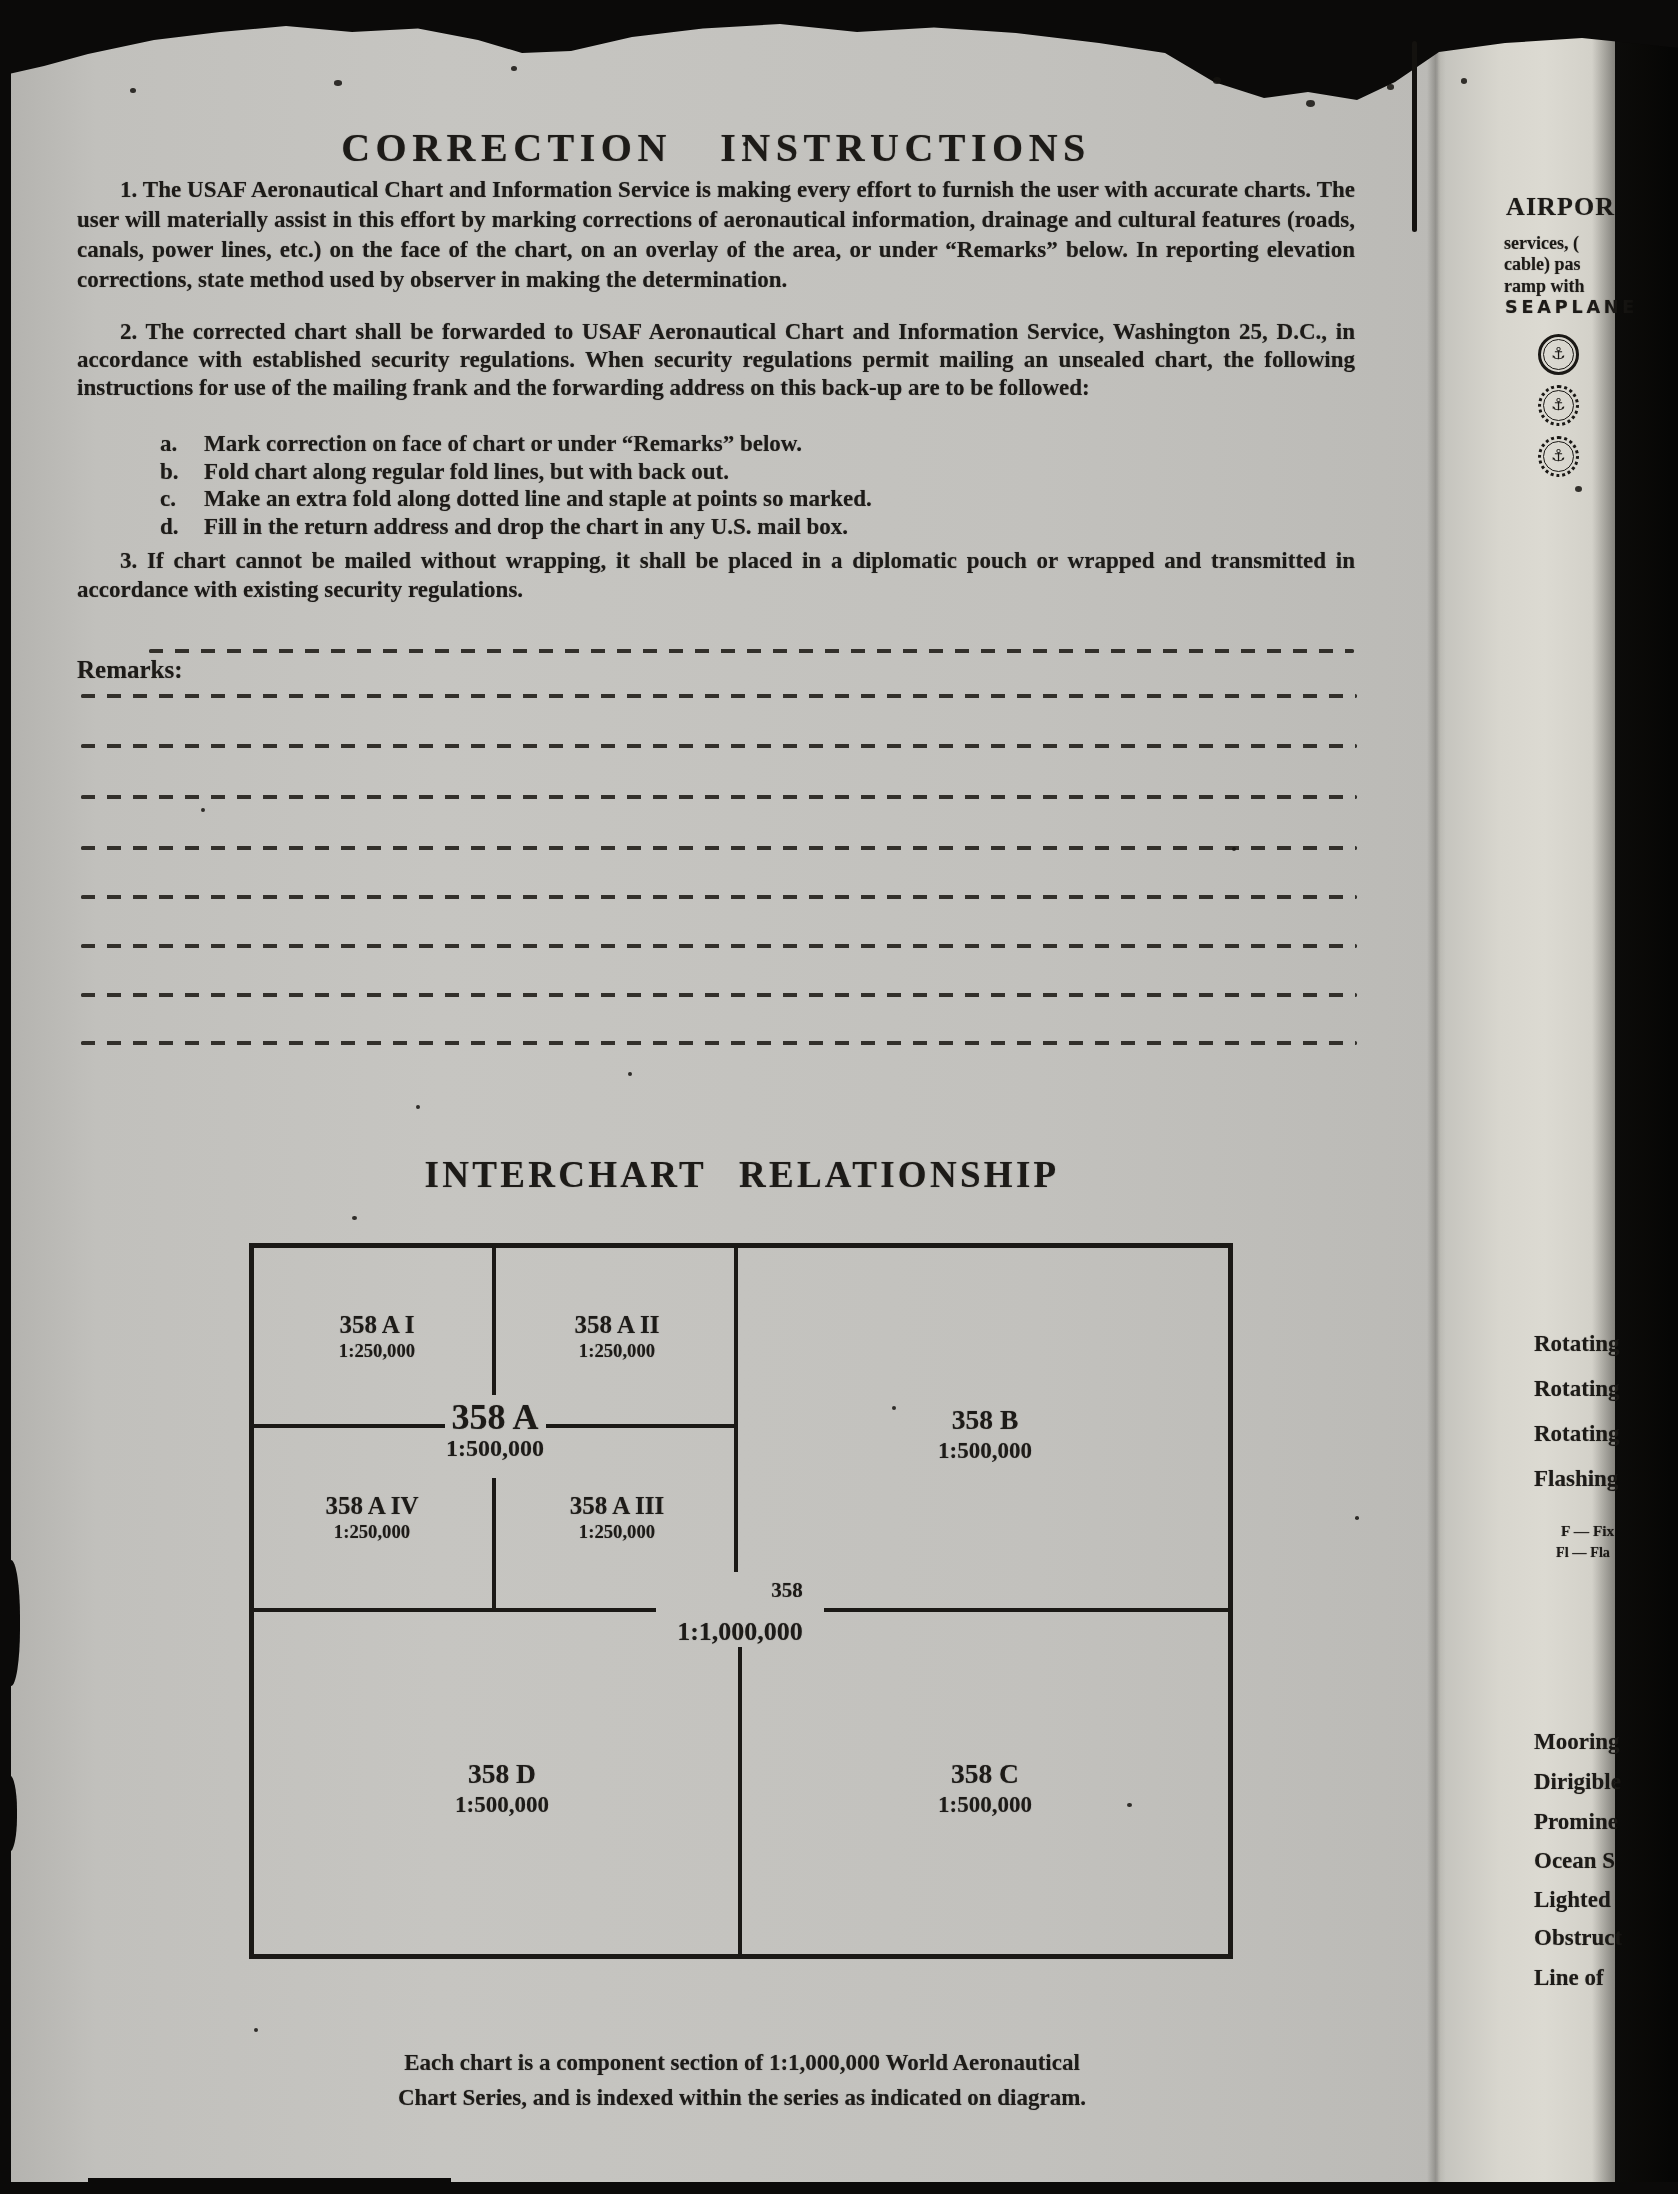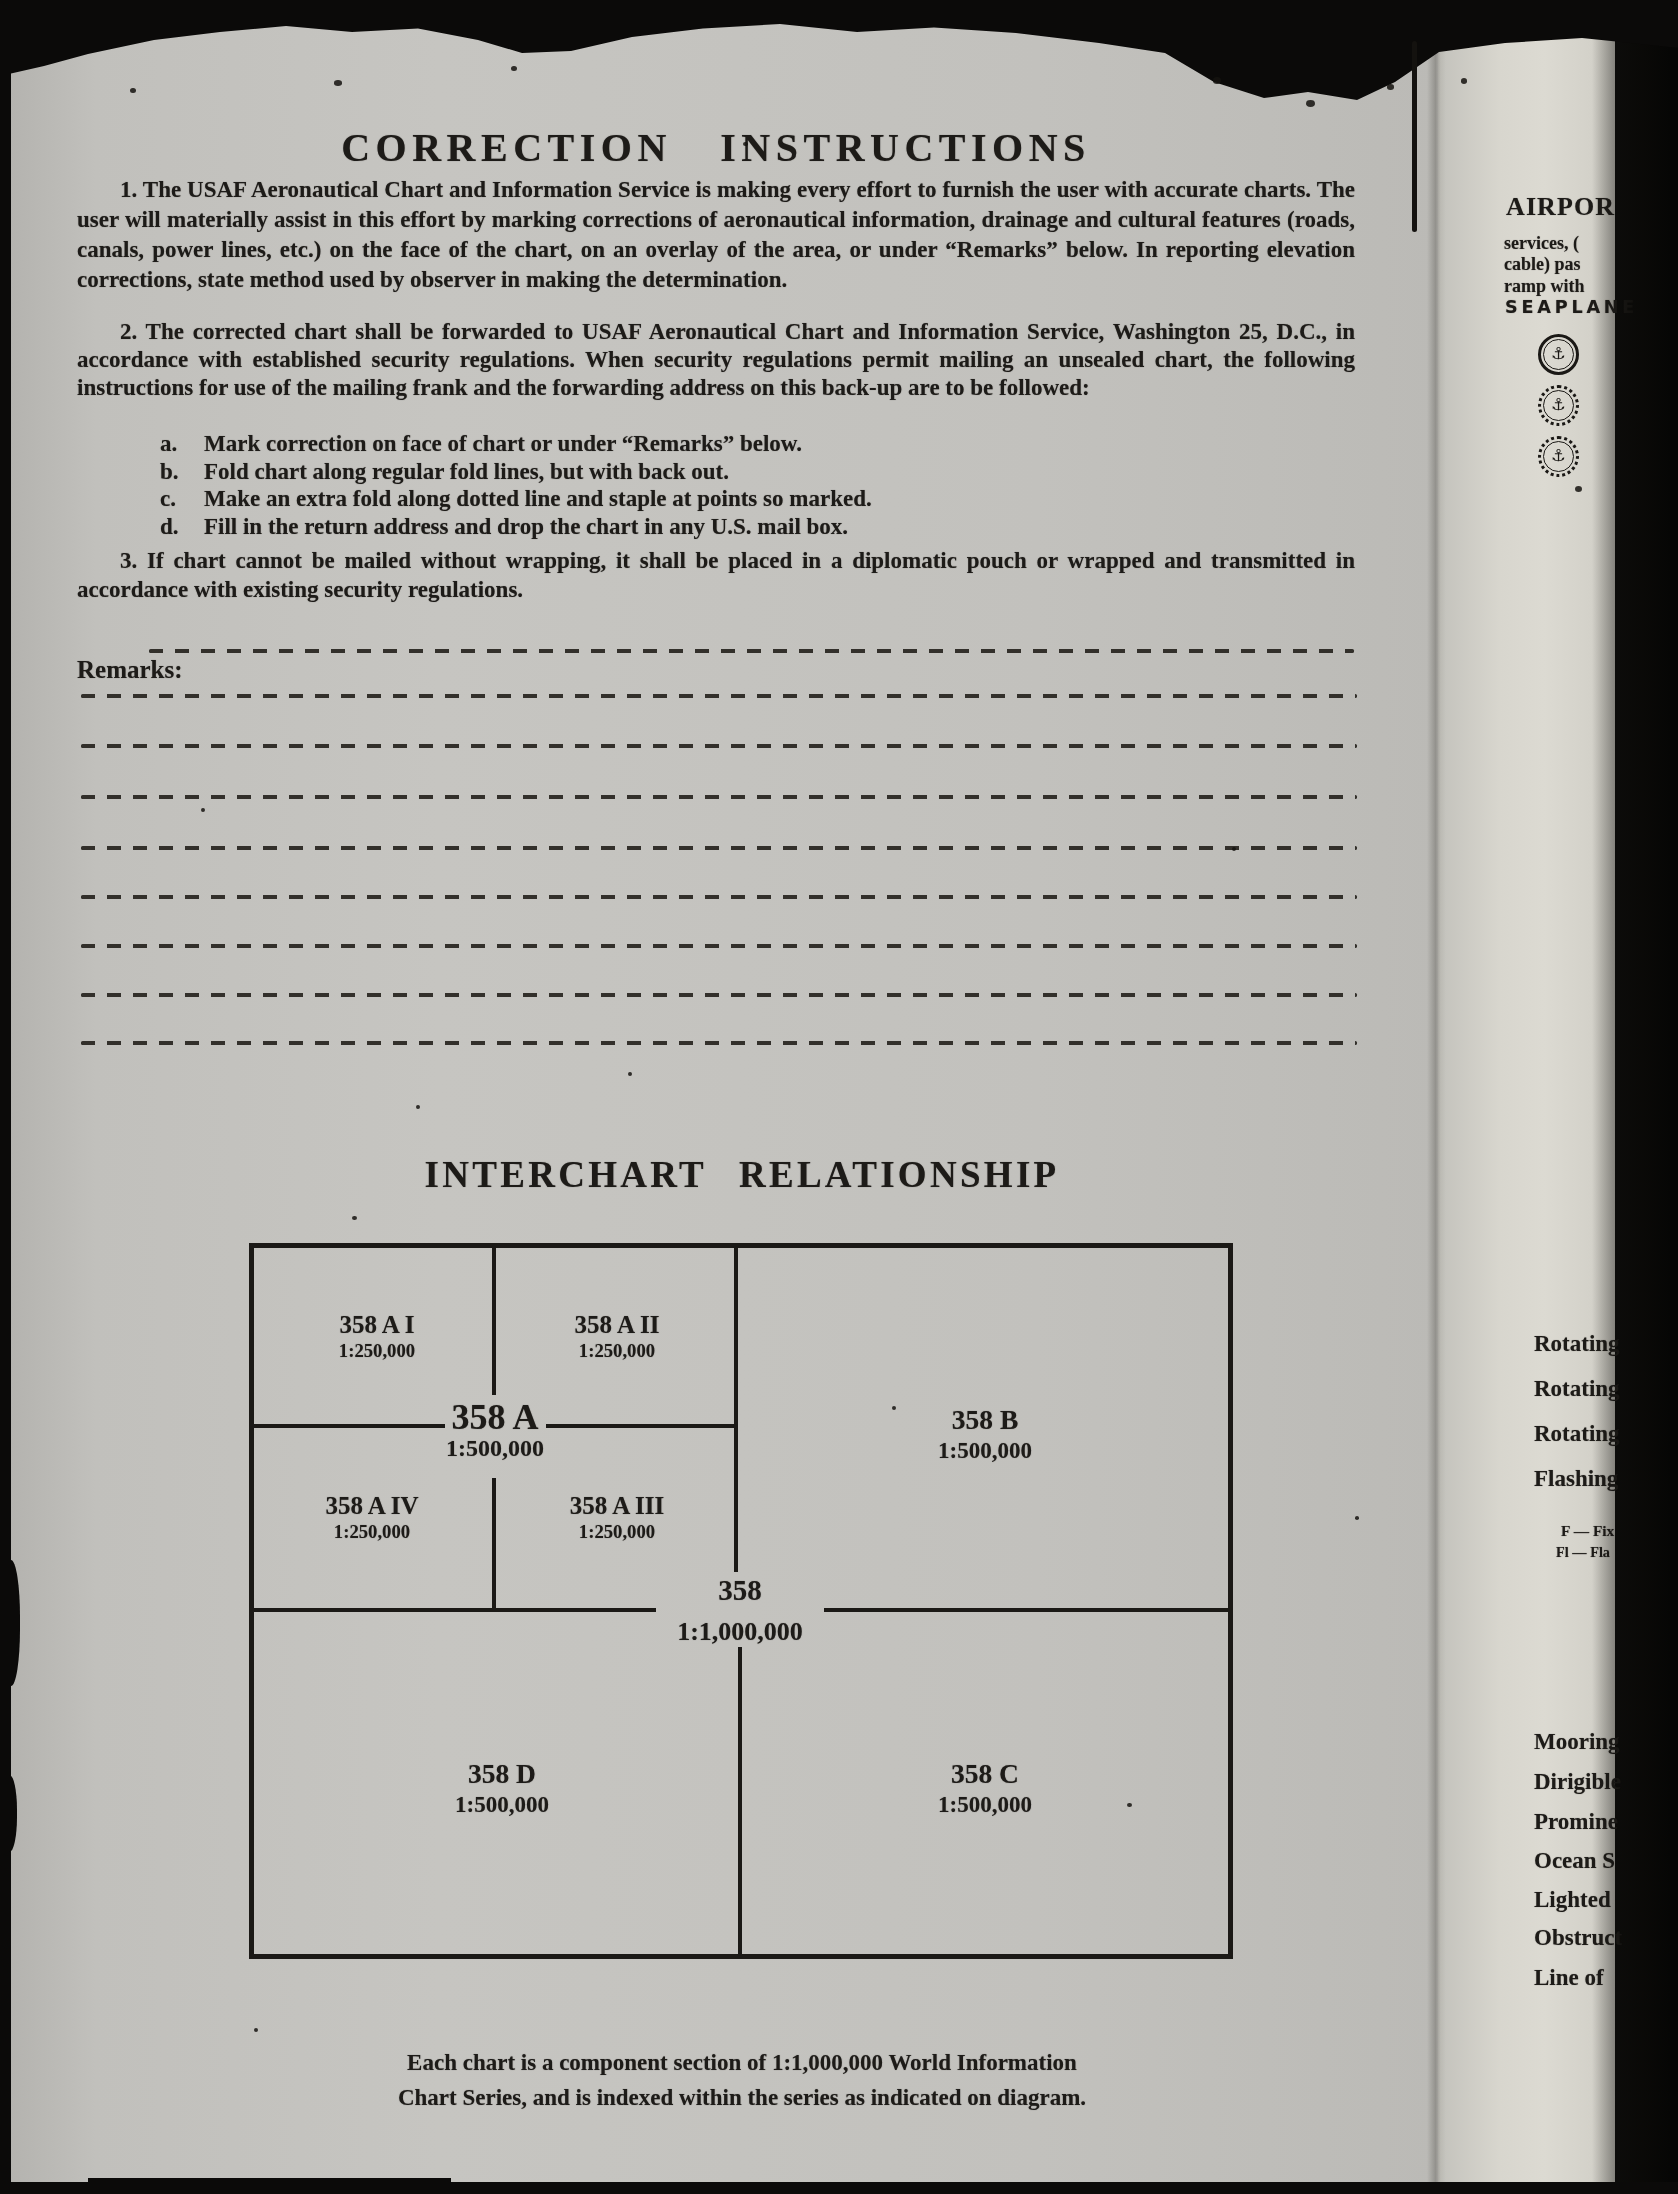--- a/index.html
+++ b/index.html
@@ -68,21 +68,21 @@
   .dl{position:absolute;background:#1b1916;}
   .dlabel{position:absolute;text-align:center;transform:translate(-50%,-50%);white-space:nowrap;font-weight:bold;}
   .dlabel .nm{display:block;}
   .dlabel .sc{display:block;}
   .lbl-q .nm{font-size:25px;line-height:27.5px;}
   .lbl-q .sc{font-size:18.7px;line-height:24px;}
   .lbl-a .nm{font-size:36px;line-height:31px;}
   .lbl-a .sc{font-size:24px;line-height:31px;}
   .lbl-b .nm{font-size:27.5px;line-height:31px;}
   .lbl-b .sc{font-size:23px;line-height:31px;}
-  .lbl-c .nm{font-size:29px;line-height:34px;}
+  .lbl-c .nm{font-size:21px;line-height:34px;text-align:right;}
   .lbl-c .sc{font-size:26px;line-height:34px;margin-top:8px;}
   .caption{left:77px;width:1330px;text-align:center;font-size:23px;font-weight:bold;white-space:nowrap;}
   
   .airpo{left:1506px;top:192px;font-size:26px;font-weight:bold;letter-spacing:1.1px;white-space:nowrap;}
   .svcline{left:1504px;font-size:18px;font-weight:bold;white-space:nowrap;}
   .seaplane{left:1505px;top:297px;font-family:"DejaVu Sans",sans-serif;font-size:17.6px;font-weight:bold;letter-spacing:3.8px;white-space:nowrap;}
   .sym{width:35px;height:35px;border-radius:50%;left:1538px;display:flex;align-items:center;justify-content:center;}
   .sym .ring{position:absolute;inset:1.6px;border:1.6px solid #1a1815;border-radius:50%;}
   .sym .anc{font-family:"DejaVu Sans",sans-serif;font-size:16.5px;line-height:1;color:#1a1815;}
   .sym-solid{border:3.3px solid #1a1815;}
@@ -178,21 +178,21 @@
   <div class="dlabel lbl-b ink" style="left:248px;top:541px">
     <span class="nm">358 D</span>
     <span class="sc">1:500,000</span>
   </div>
   <div class="dlabel lbl-b ink" style="left:731px;top:541px">
     <span class="nm">358 C</span>
     <span class="sc">1:500,000</span>
   </div>
 </div>
 
-<div class="abs caption ink" style="top:2050px">Each chart is a component section of 1:1,000,000 World Information</div>
+<div class="abs caption ink" style="top:2050px">Each chart is a component section of 1:1,000,000 World Aeronautical</div>
 <div class="abs caption ink" style="top:2085px">Chart Series, and is indexed within the series as indicated on diagram.</div>
 
 <div class="abs airpo ink">AIRPOR</div>
 <div class="abs svcline ink" style="top:233px">services, (</div>
 <div class="abs svcline ink" style="top:254px">cable) pas</div>
 <div class="abs svcline ink" style="top:276px">ramp with</div>
 <div class="abs seaplane ink">SEAPLANE</div>
 
 <div class="abs sym sym-solid" style="top:334px">
   <span class="ring"></span>

